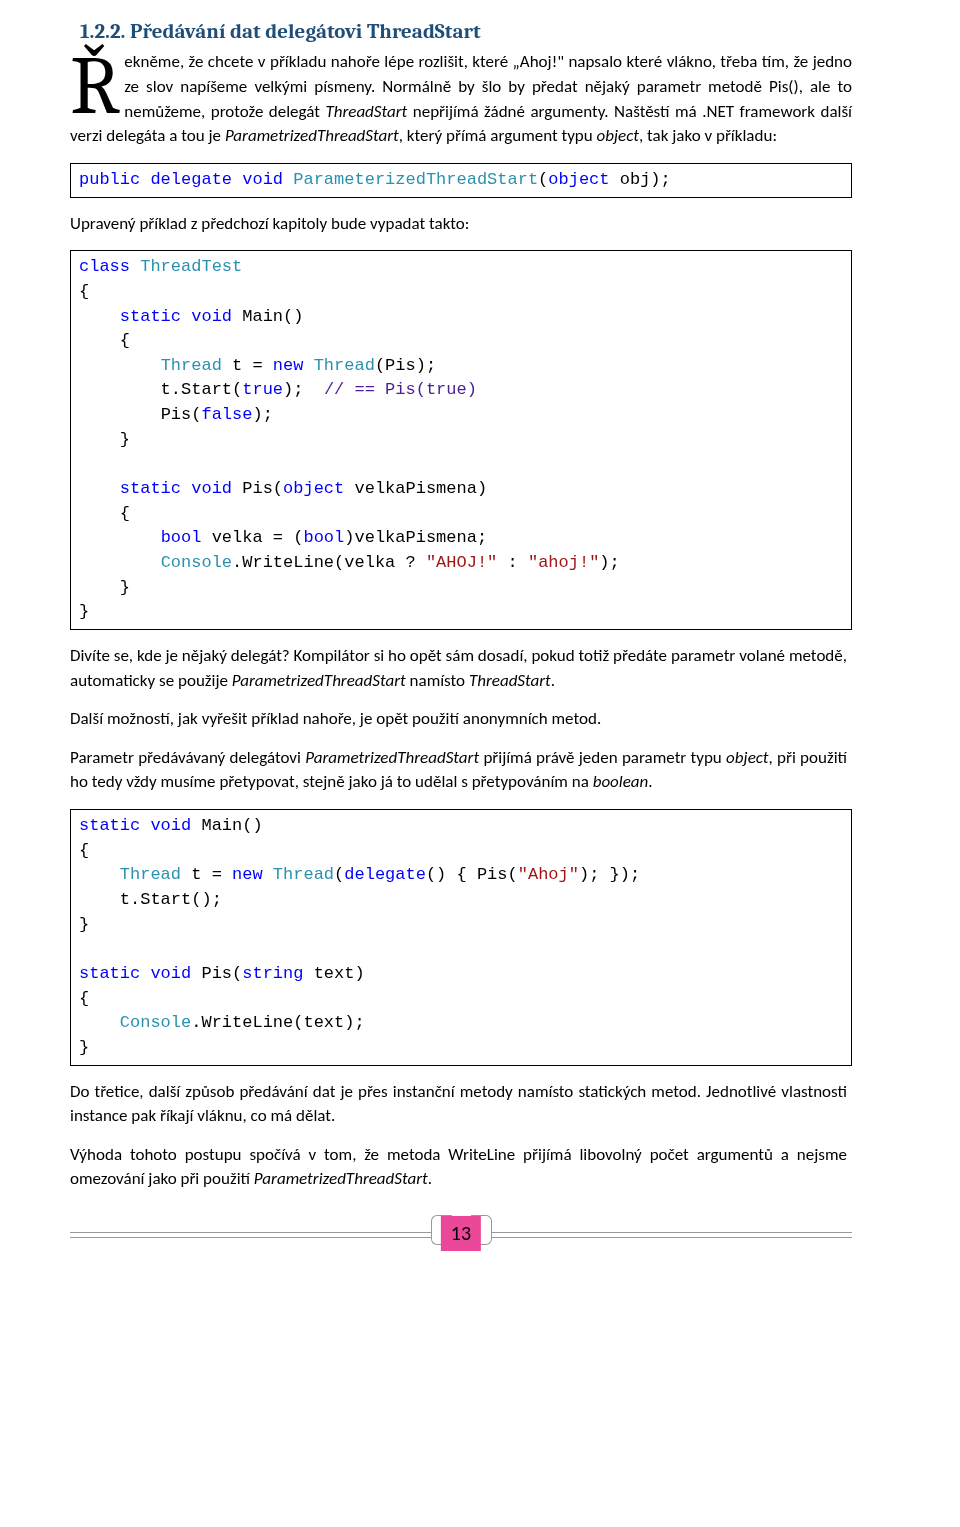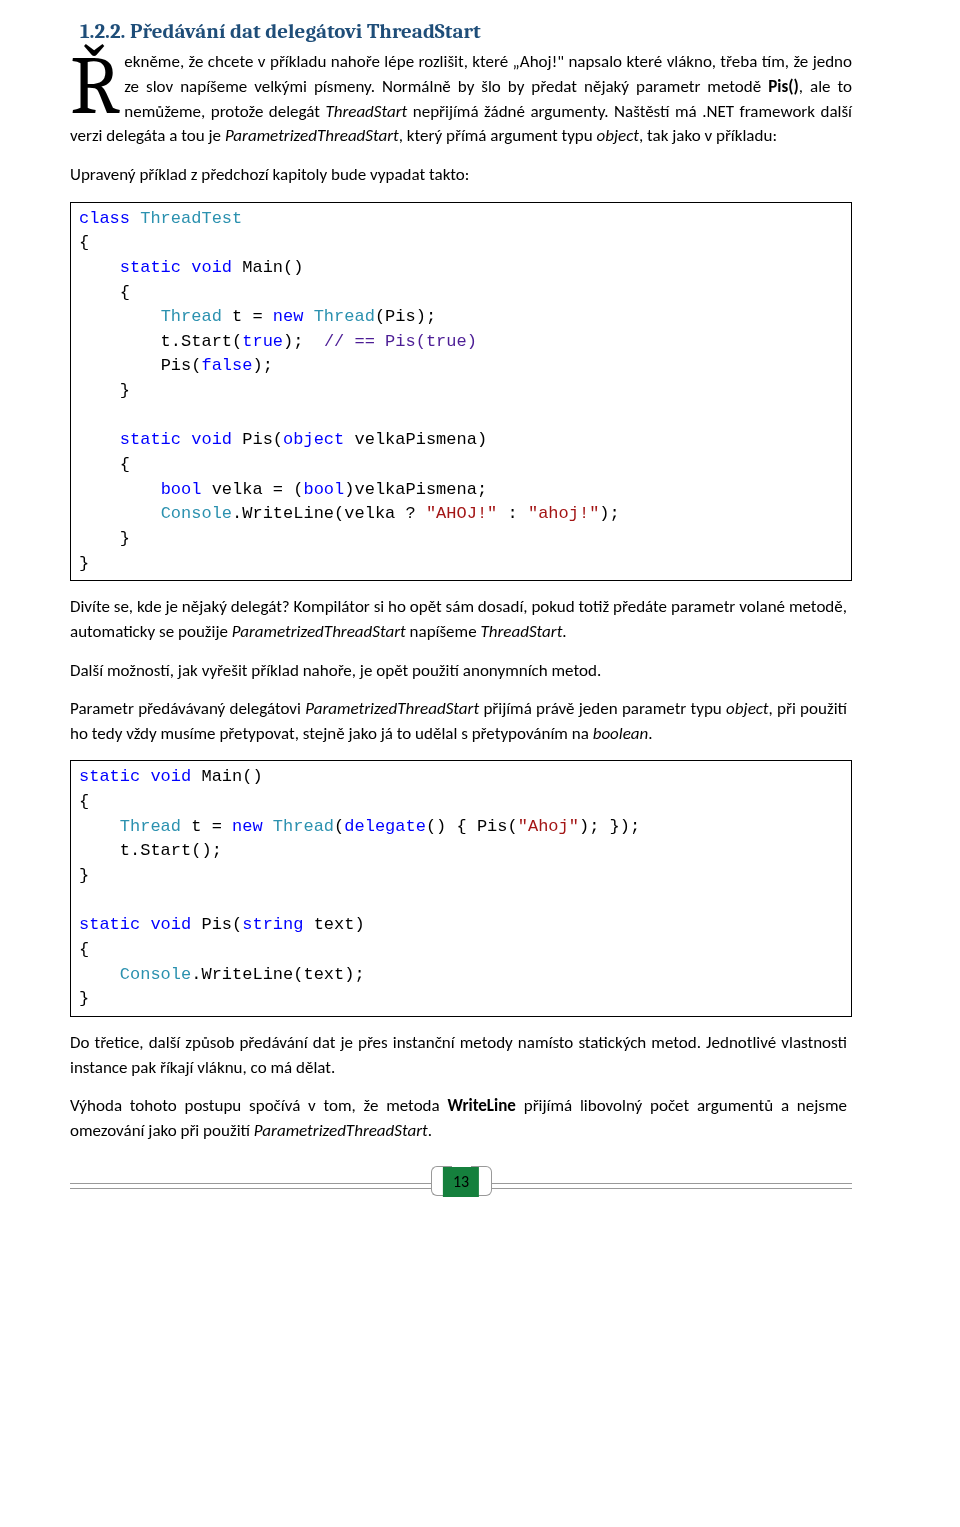--- a/index.html
+++ b/index.html
@@ -35,21 +35,21 @@
     font-size: 82px;
     line-height: 0.80;
     padding-right: 4px;
     padding-top: 4px;
     font-weight: normal;
   }
   p {
     margin: 0 5px 14px 0;
     text-align: justify;
   }
-  .bold { font-weight: bold; }
+  .bold { font-weight: normal; }
   .italic { font-style: italic; }
   .code-box {
     border: 1px solid #000;
     padding: 4px 8px;
     font-family: "Courier New", Courier, monospace;
     font-size: 17px;
     line-height: 1.45;
     white-space: pre;
     margin: 0 0 14px 0;
     overflow: hidden;
@@ -79,23 +79,23 @@
     left: 0;
     right: 0;
     top: 5px;
     border-top: 1.5px solid #999;
   }
   .footer-badge {
     position: absolute;
     left: 50%;
     transform: translateX(-50%);
     top: -16px;
-    background: #15803d;
+    background: #ec4899;
     padding: 3px 10px;
-    font-size: 16px;
+    font-size: 20px;
   }
   .badge-l, .badge-r {
     position: absolute;
     width: 20px;
     height: 28px;
     border: 1.5px solid #999;
     border-radius: 6px;
     top: -17px;
     background: #fff;
   }
@@ -119,40 +119,41 @@
 
   <h3 class="section-title">
     <span>1.2.2.</span>
     <span>Předávání dat delegátovi ThreadStart</span>
   </h3>
 
   <p class="dropcap-para">
     <span class="dropcap">Ř</span><span>ekněme, že chcete v příkladu nahoře lépe rozlišit, které „Ahoj!" napsalo které vlákno, třeba tím, že jedno ze slov napíšeme velkými písmeny. Normálně by šlo by předat nějaký parametr metodě </span><span class="bold">Pis()</span><span>, ale to nemůžeme, protože delegát </span><span class="italic">ThreadStart</span><span> nepřijímá žádné argumenty. Naštěstí má .NET framework další verzi delegáta a tou je </span><span class="italic">ParametrizedThreadStart</span><span>, který přímá argument typu </span><span class="italic">object</span><span>, tak jako v příkladu:</span>
   </p>
 
+  <div class="code-box"><span class="kw">public</span> <span class="kw">delegate</span> <span class="kw">void</span> <span class="typ">ParameterizedThreadStart</span>(<span class="kw">object</span> <span>obj</span>);</div>
 
   <p>Upravený příklad z předchozí kapitoly bude vypadat takto:</p>
 
   <div class="code-box"><span class="kw">class</span> <span class="typ">ThreadTest</span>
 {
     <span class="kw">static</span> <span class="kw">void</span> <span>Main</span>()
     {
         <span class="typ">Thread</span> <span>t</span> = <span class="kw">new</span> <span class="typ">Thread</span>(<span>Pis</span>);
         t.<span>Start</span>(<span class="kw">true</span>);  <span class="cmt">// == Pis(true)</span>
         <span>Pis</span>(<span class="kw">false</span>);
     }
 
     <span class="kw">static</span> <span class="kw">void</span> <span>Pis</span>(<span class="kw">object</span> <span>velkaPismena</span>)
     {
         <span class="kw">bool</span> <span>velka</span> = (<span class="kw">bool</span>)<span>velkaPismena</span>;
         <span class="typ">Console</span>.<span>WriteLine</span>(<span>velka</span> ? <span class="str">"AHOJ!"</span> : <span class="str">"ahoj!"</span>);
     }
 }</div>
 
-  <p><span>Divíte se, kde je nějaký delegát? Kompilátor si ho opět sám dosadí, pokud totiž předáte parametr volané metodě, automaticky se použije </span><span class="italic">ParametrizedThreadStart</span><span> napíšeme </span><span class="italic">ThreadStart</span><span>.</span></p>
+  <p><span>Divíte se, kde je nějaký delegát? Kompilátor si ho opět sám dosadí, pokud totiž předáte parametr volané metodě, automaticky se použije </span><span class="italic">ParametrizedThreadStart</span><span> namísto </span><span class="italic">ThreadStart</span><span>.</span></p>
 
   <p>Další možností, jak vyřešit příklad nahoře, je opět použití anonymních metod.</p>
 
   <p><span>Parametr předávávaný delegátovi </span><span class="italic">ParametrizedThreadStart</span><span> přijímá právě jeden parametr typu </span><span class="italic">object</span><span>, při použití ho tedy vždy musíme přetypovat, stejně jako já to udělal s přetypováním na </span><span class="italic">boolean</span><span>.</span></p>
 
   <div class="code-box"><span class="kw">static</span> <span class="kw">void</span> <span>Main</span>()
 {
     <span class="typ">Thread</span> <span>t</span> = <span class="kw">new</span> <span class="typ">Thread</span>(<span class="kw">delegate</span>() { <span>Pis</span>(<span class="str">"Ahoj"</span>); });
     t.<span>Start</span>();
 }

